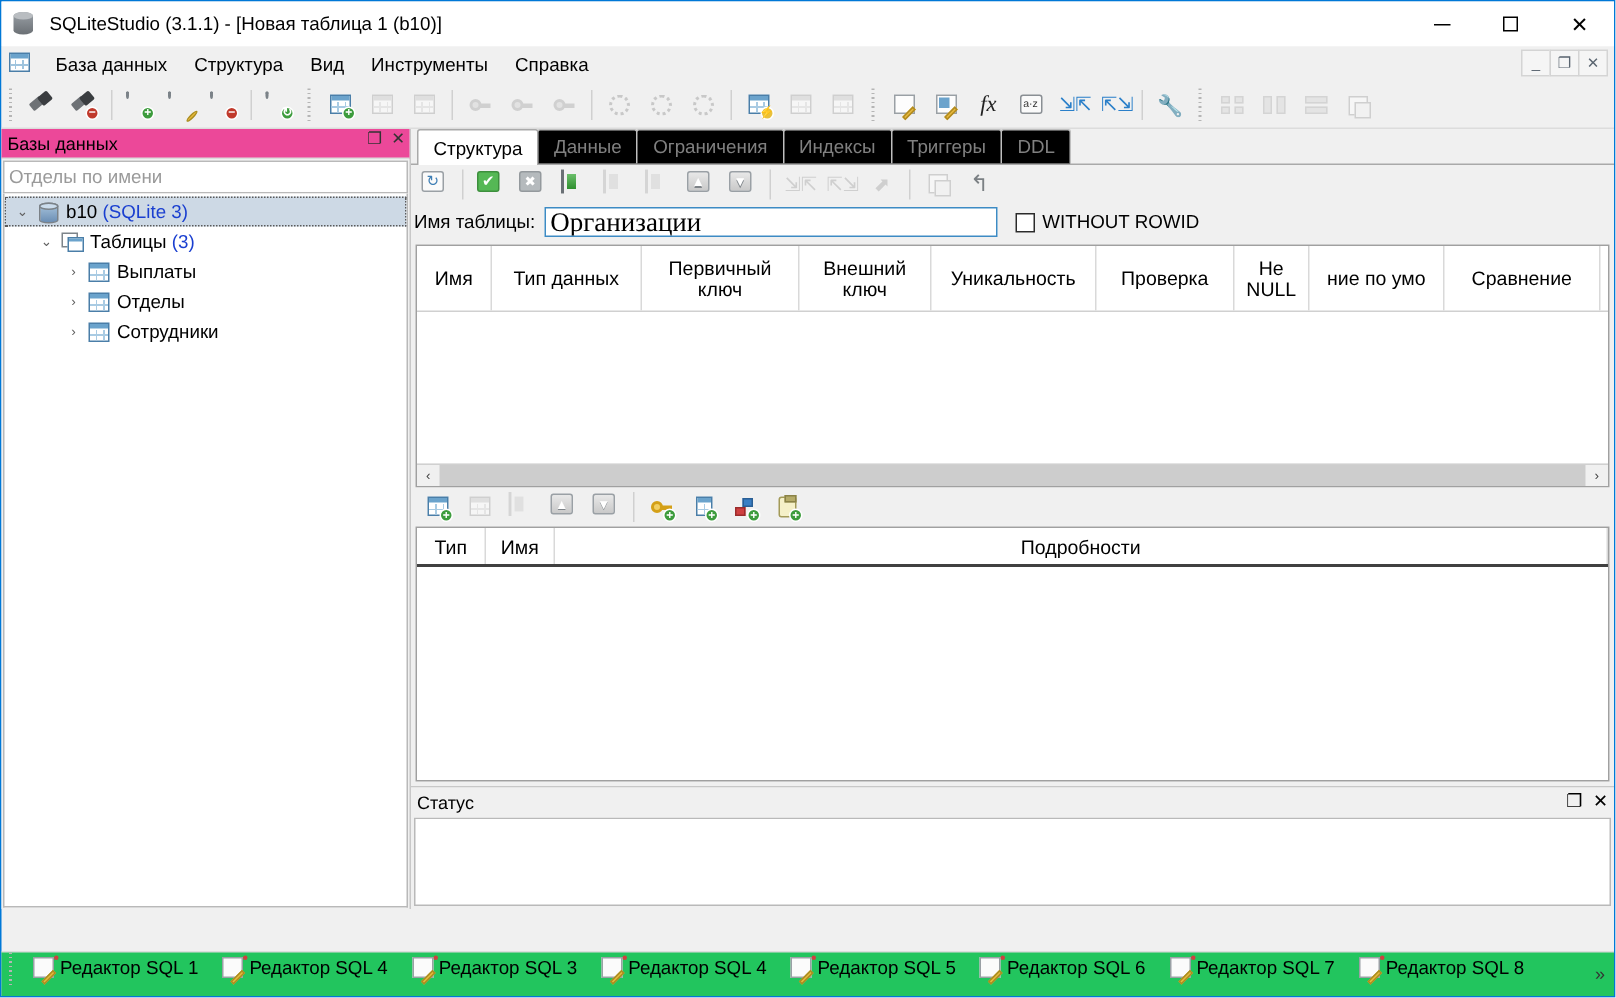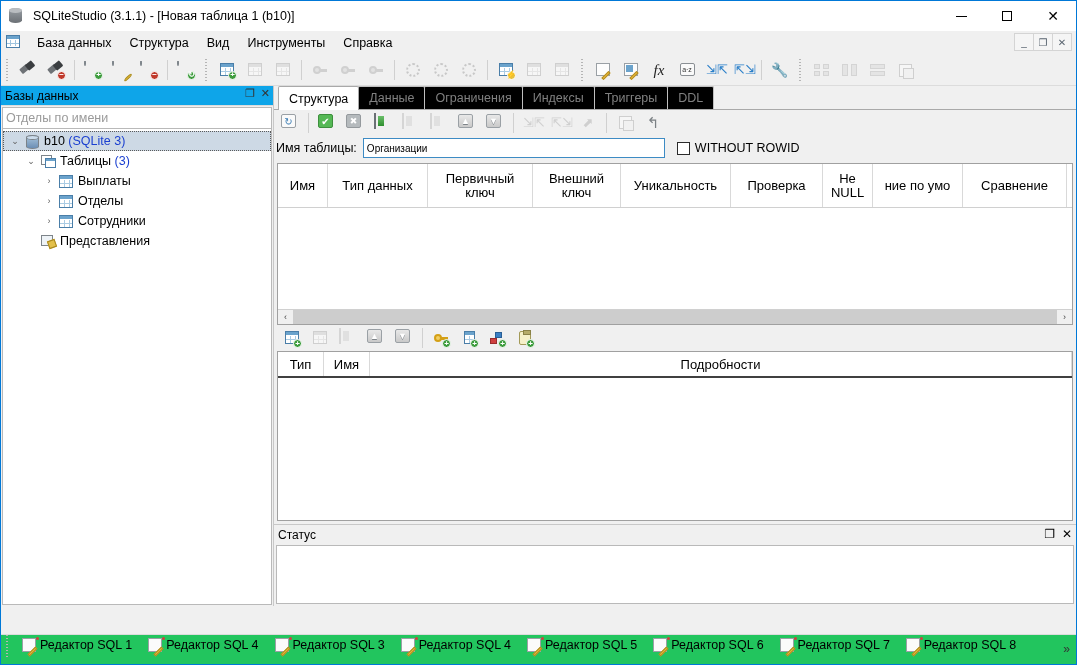--- a/index.html
+++ b/index.html
@@ -231,21 +231,21 @@
   
   .left-dock {
     width: 273px;
     flex: 0 0 273px;
     display: flex; flex-direction: column;
     background: #f0f0f0;
     border-right: 1px solid #c8c8c8;
   }
   .dock-header {
     height: 20px; flex: 0 0 20px;
-    background: #0ea5e9;
+    background: #ec4899;
     display: flex; align-items: center;
     padding-left: 4px;
     font-size: 12px;
     border-bottom: 1px solid #dcdcdc;
     position: relative;
   }
   .dock-header .hdr-btns { position: absolute; right: 3px; top: 2px; display: flex; gap: 6px; align-items: center; }
   .dock-header .hb { color: #333; font-size: 11px; line-height: 1; }
   .filter-box {
     height: 22px; flex: 0 0 22px;
@@ -339,23 +339,23 @@
     display: flex; align-items: center;
     padding-left: 2px;
     gap: 6px;
     background: #f0f0f0;
   }
   .name-label { font-size: 12.5px; }
   .name-input {
     width: 302px; height: 20px;
     border: 1px solid #3d8bc4;
     background: #fff;
-    font-size: 10px;
+    font-size: 18px;
     padding: 0 3px;
-    font-family: Liberation Sans, sans-serif;
+    font-family: Liberation Serif, serif;
     color: #000;
     outline: none;
   }
   .rowid-wrap { display: flex; align-items: center; gap: 5px; margin-left: 6px; }
   .cb-box { width: 13px; height: 13px; border: 1px solid #2b2b2b; background: #fff; }
   .rowid-label { font-size: 12.5px; }
 
   .columns-grid {
     flex: 0 0 162px;
     margin: 3px 3px 0 3px;
@@ -769,30 +769,20 @@
         </div>
 
         <div class="tree-row" style="padding-left:38px;">
           <span class="twisty">›</span>
           <span class="tree-ico">
               <span class="ic-tbl"></span>
             </span>
           <span class="tree-label">Сотрудники</span>
         </div>
 
-        <div class="tree-row" style="padding-left:20px;">
-          <span class="twisty"></span>
-          <span class="tree-ico">
-            <span class="ic-views">
-                <span class="v1"></span>
-                <span class="v2"></span>
-              </span>
-          </span>
-          <span class="tree-label">Представления</span>
-        </div>
 
       </div>
     </div>
 
     <div class="mdi-area">
 
       <div class="tabbar">
         <div class="tab active">Структура</div>
         <div class="tab">Данные</div>
         <div class="tab">Ограничения</div>

